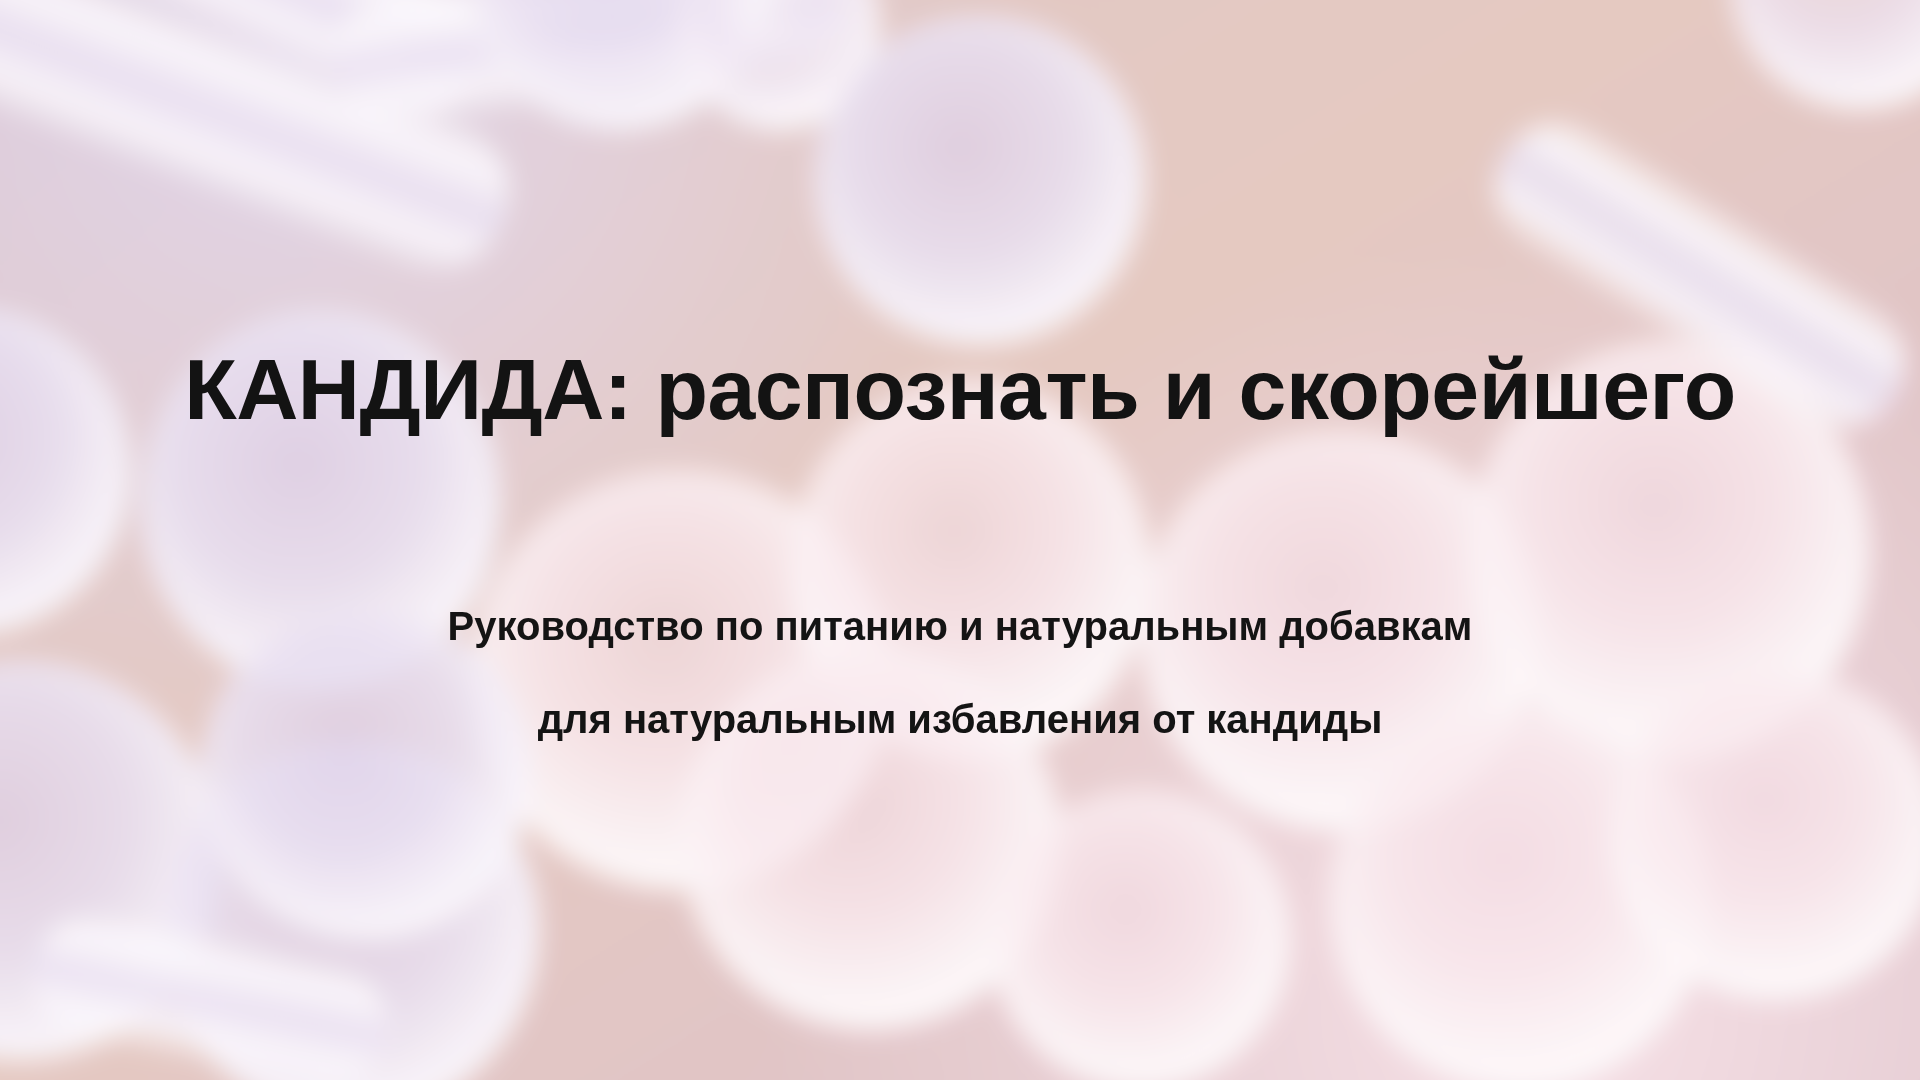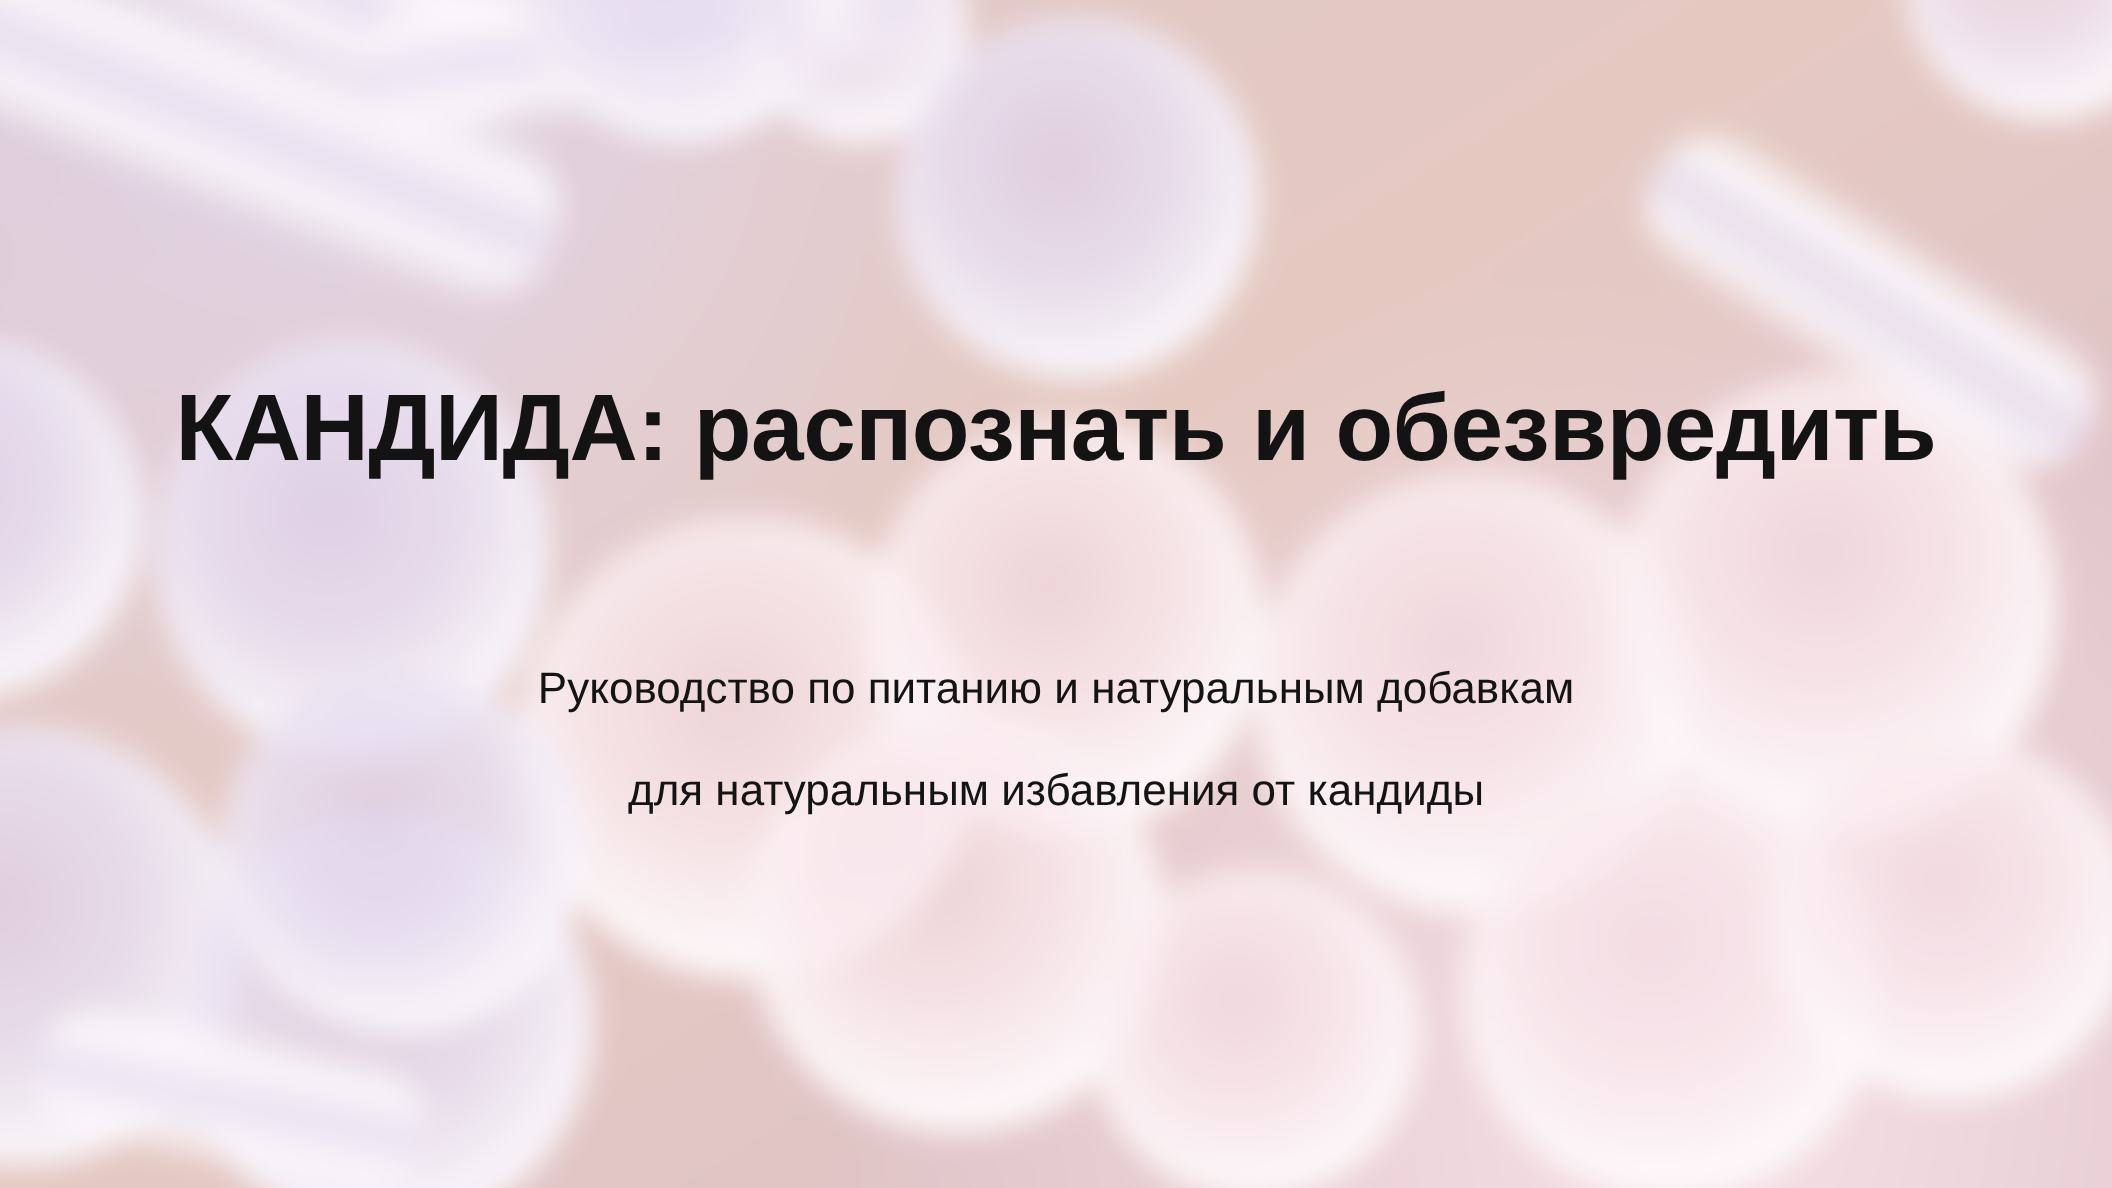--- a/index.html
+++ b/index.html
@@ -97,21 +97,21 @@
   }
 
   .subtitle {
     position: absolute;
     left: 0;
     right: 0;
     top: 606px;
     text-align: center;
     color: #141414;
     font-size: 40px;
-    font-weight: 400;
+    font-weight: 700;
     line-height: 1.0;
   }
   .subtitle .line { display: block; white-space: nowrap; }
   .subtitle .line + .line { margin-top: 53px; }
 </style>
 </head>
 <body>
 
 <div class="slide">
 
@@ -142,20 +142,20 @@
     <div class="blob cell-pink" style="left:1560px; top:430px; width:400px; height:420px;"></div>
     <div class="blob cell-pink" style="left:1420px; top:800px; width:380px; height:380px;"></div>
     <div class="blob cell-pink" style="left:1700px; top:760px; width:330px; height:330px;"></div>
     <div class="hypha" style="left:1560px; top:300px; width:460px; height:130px; transform:rotate(32deg);"></div>
 
     <div class="blob cell" style="left:1820px; top:-60px; width:260px; height:260px;"></div>
 
     <div class="blob cell-pink" style="left:1080px; top:880px; width:300px; height:300px;"></div>
   </div>
 
-  <h1 class="title">КАНДИДА: распознать и обезвредить</h1>
+  <h1 class="title">КАНДИДА: распознать и скорейшего</h1>
 
   <div class="subtitle">
     <span class="line">Руководство по питанию и натуральным добавкам</span>
     <span class="line">для натуральным избавления от кандиды</span>
   </div>
 
 </div>
 
 </body></html>

